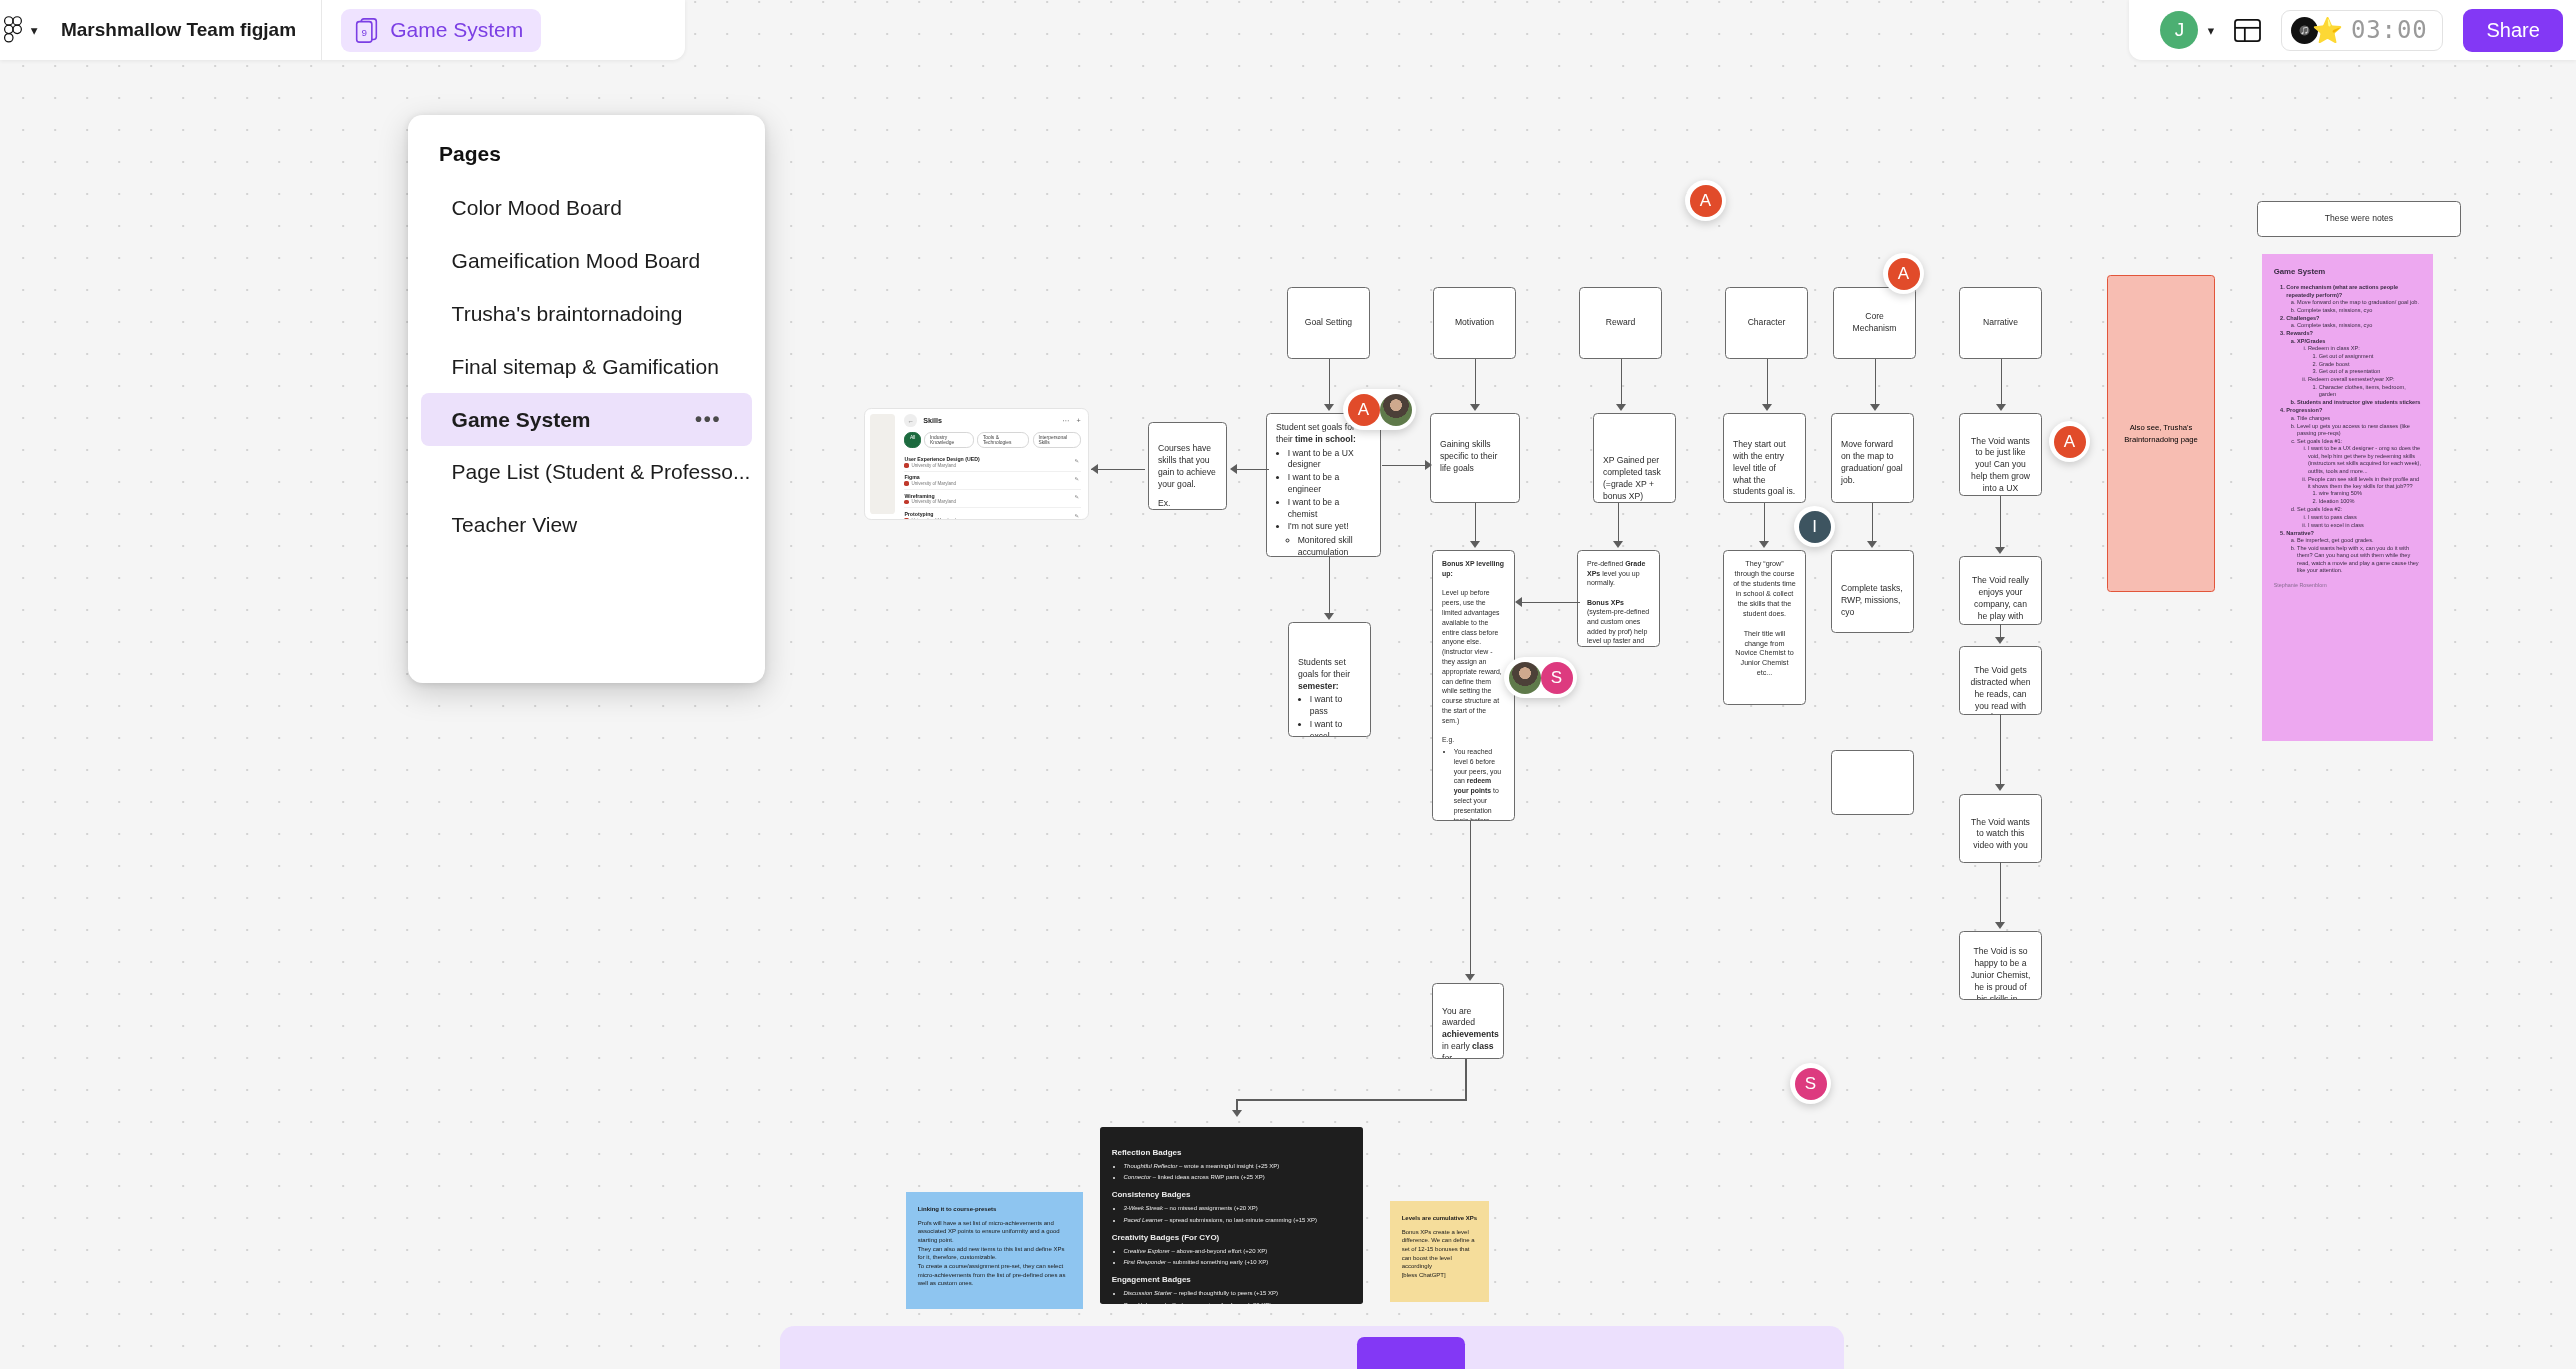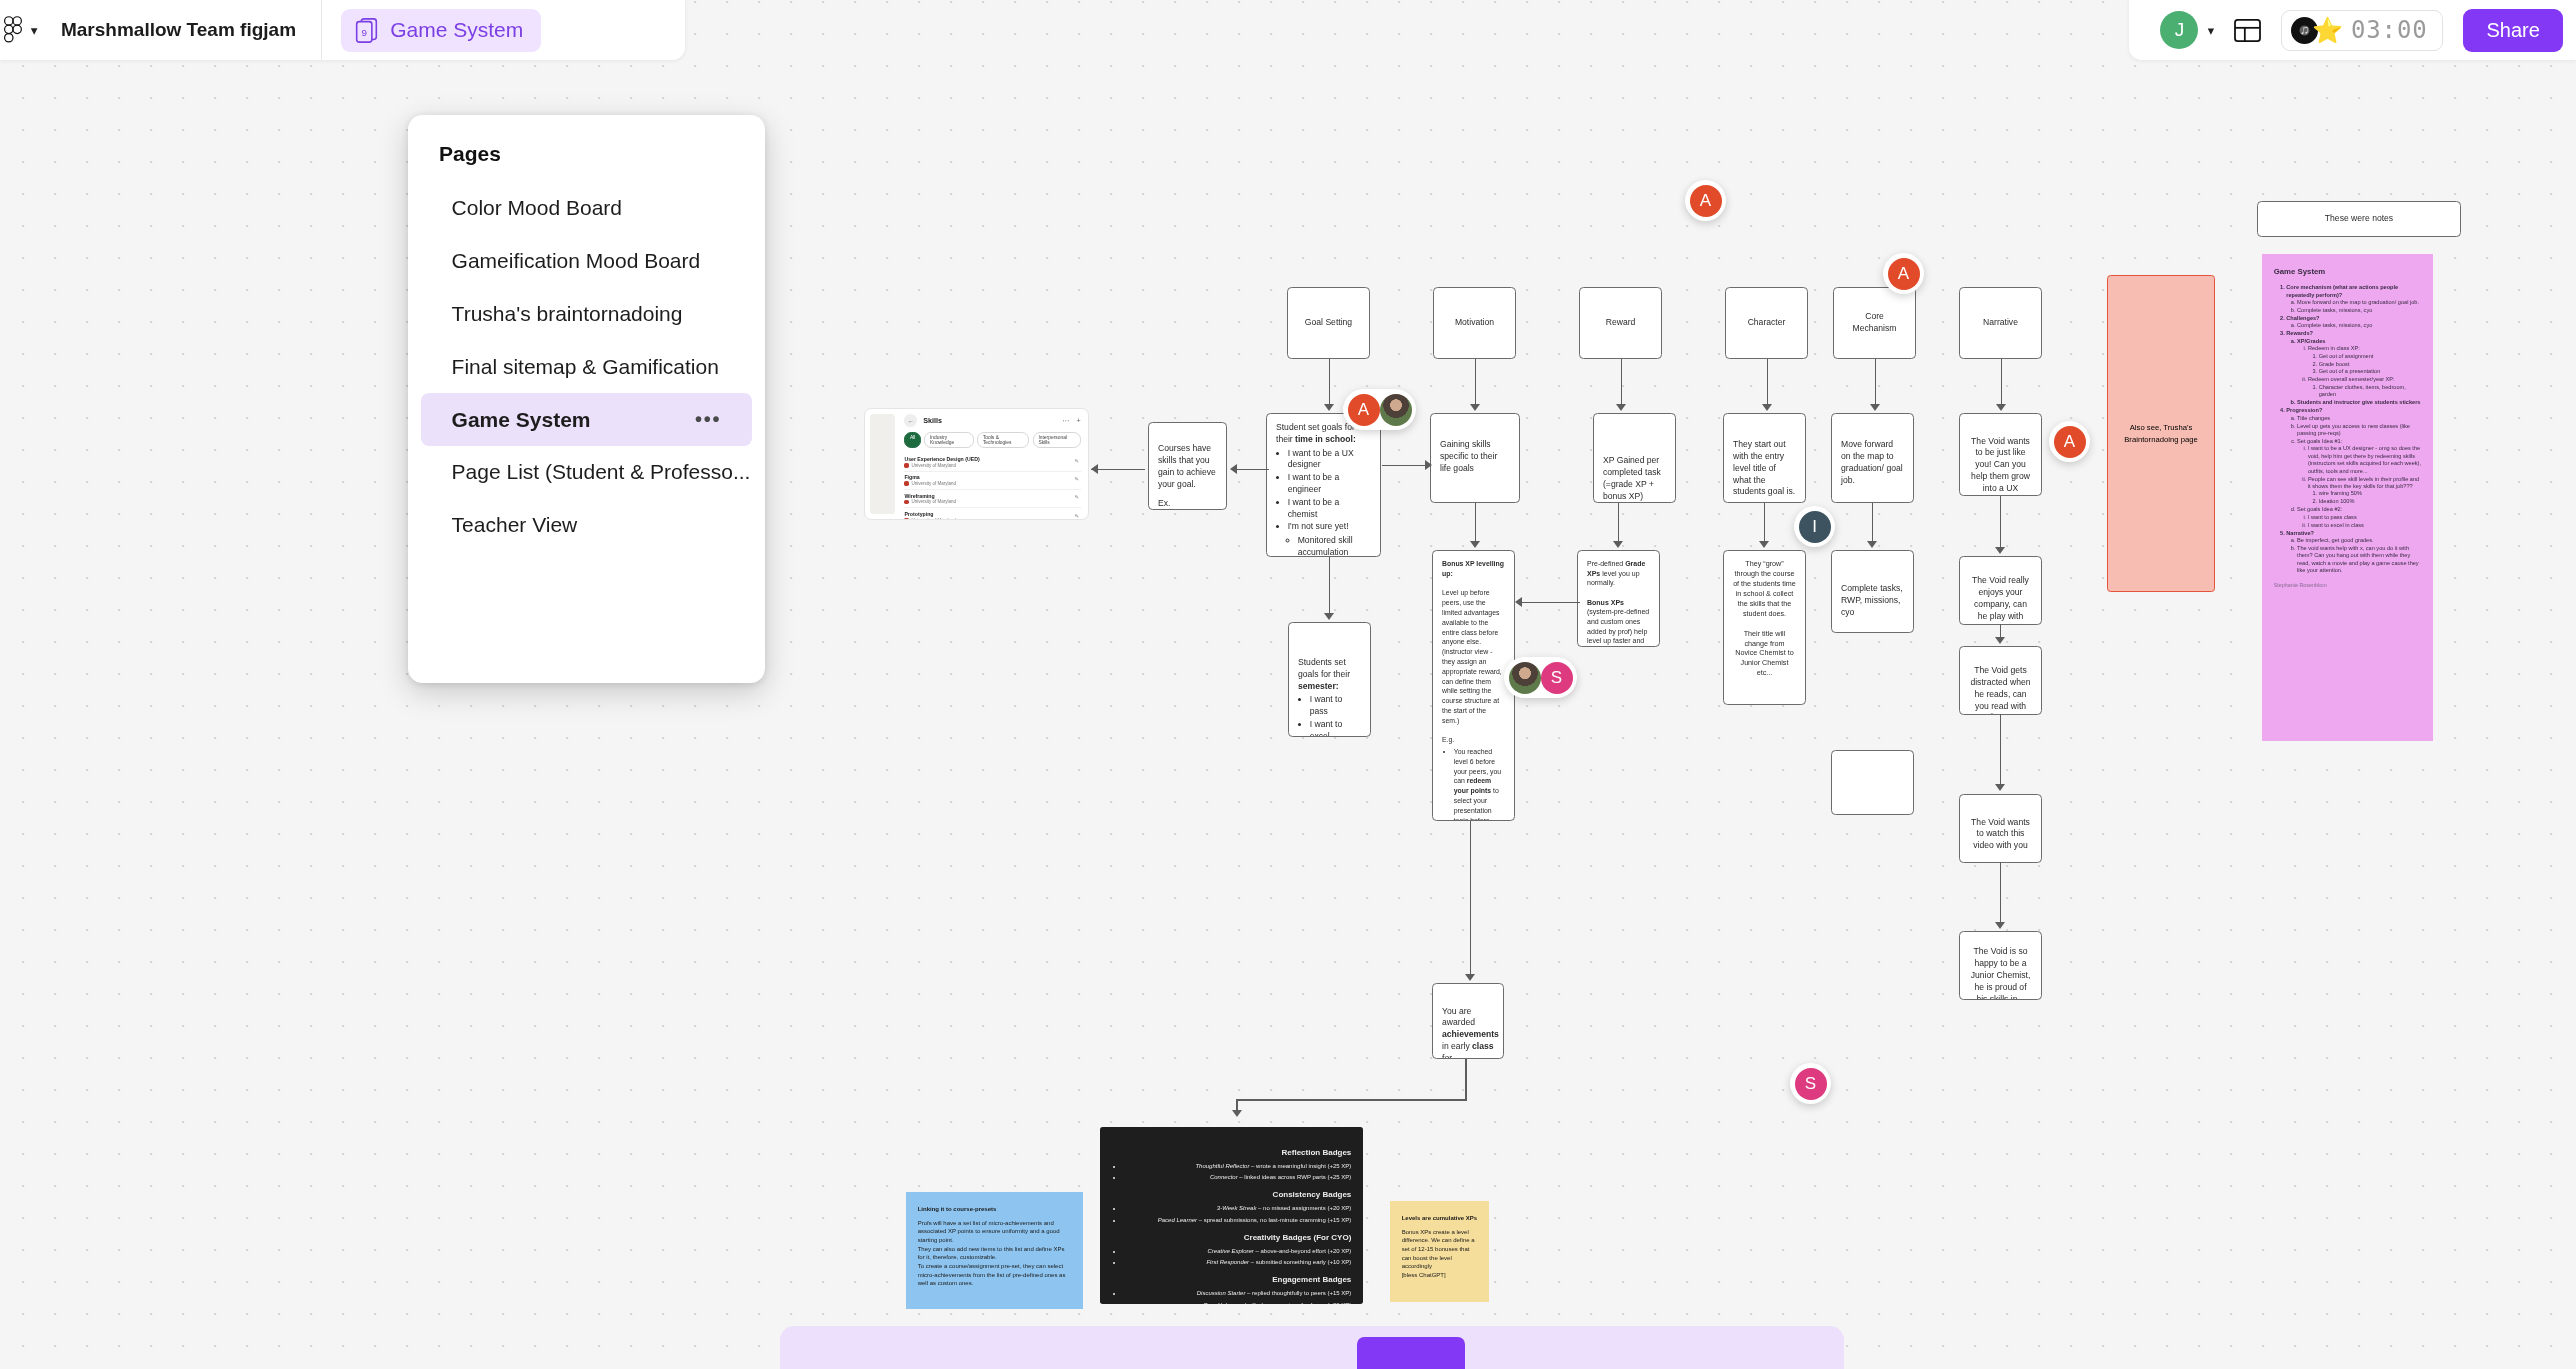--- a/index.html
+++ b/index.html
@@ -583,21 +583,21 @@
   <span class="author">Stephanie Rosenblom</span>
 </div>
 
 <div class="arrow" style="left:1236px;top:1059px;width:235px;height:63px;">
   <div class="shaft" style="left:229px;top:0;width:1.8px;height:40px;"></div>
   <div class="shaft" style="left:0px;top:40px;width:231px;height:1.8px;"></div>
   <div class="shaft" style="left:0px;top:40px;width:1.8px;height:14.4px;"></div>
   <div class="head" style="left:-4.5px;top:51px;"></div>
   </div>
 
-<div class="sticky dark" style="left:1100px;top:1127px;width:263px;height:177px;font-size:6px;text-align:right;">
+<div class="sticky dark" style="left:1100px;top:1127px;width:263px;height:177px;font-size:6px;">
   <div id="dark-groups">
       <span class="hd">Reflection Badges</span>
       <ul>
         <li><i>Thoughtful Reflector</i> – wrote a meaningful insight (+25 XP)</li>
         <li><i>Connector</i> – linked ideas across RWP parts (+25 XP)</li>
       </ul>
       <span class="hd">Consistency Badges</span>
       <ul>
         <li><i>3-Week Streak</i> – no missed assignments (+20 XP)</li>
         <li><i>Paced Learner</i> – spread submissions, no last-minute cramming (+15 XP)</li>

